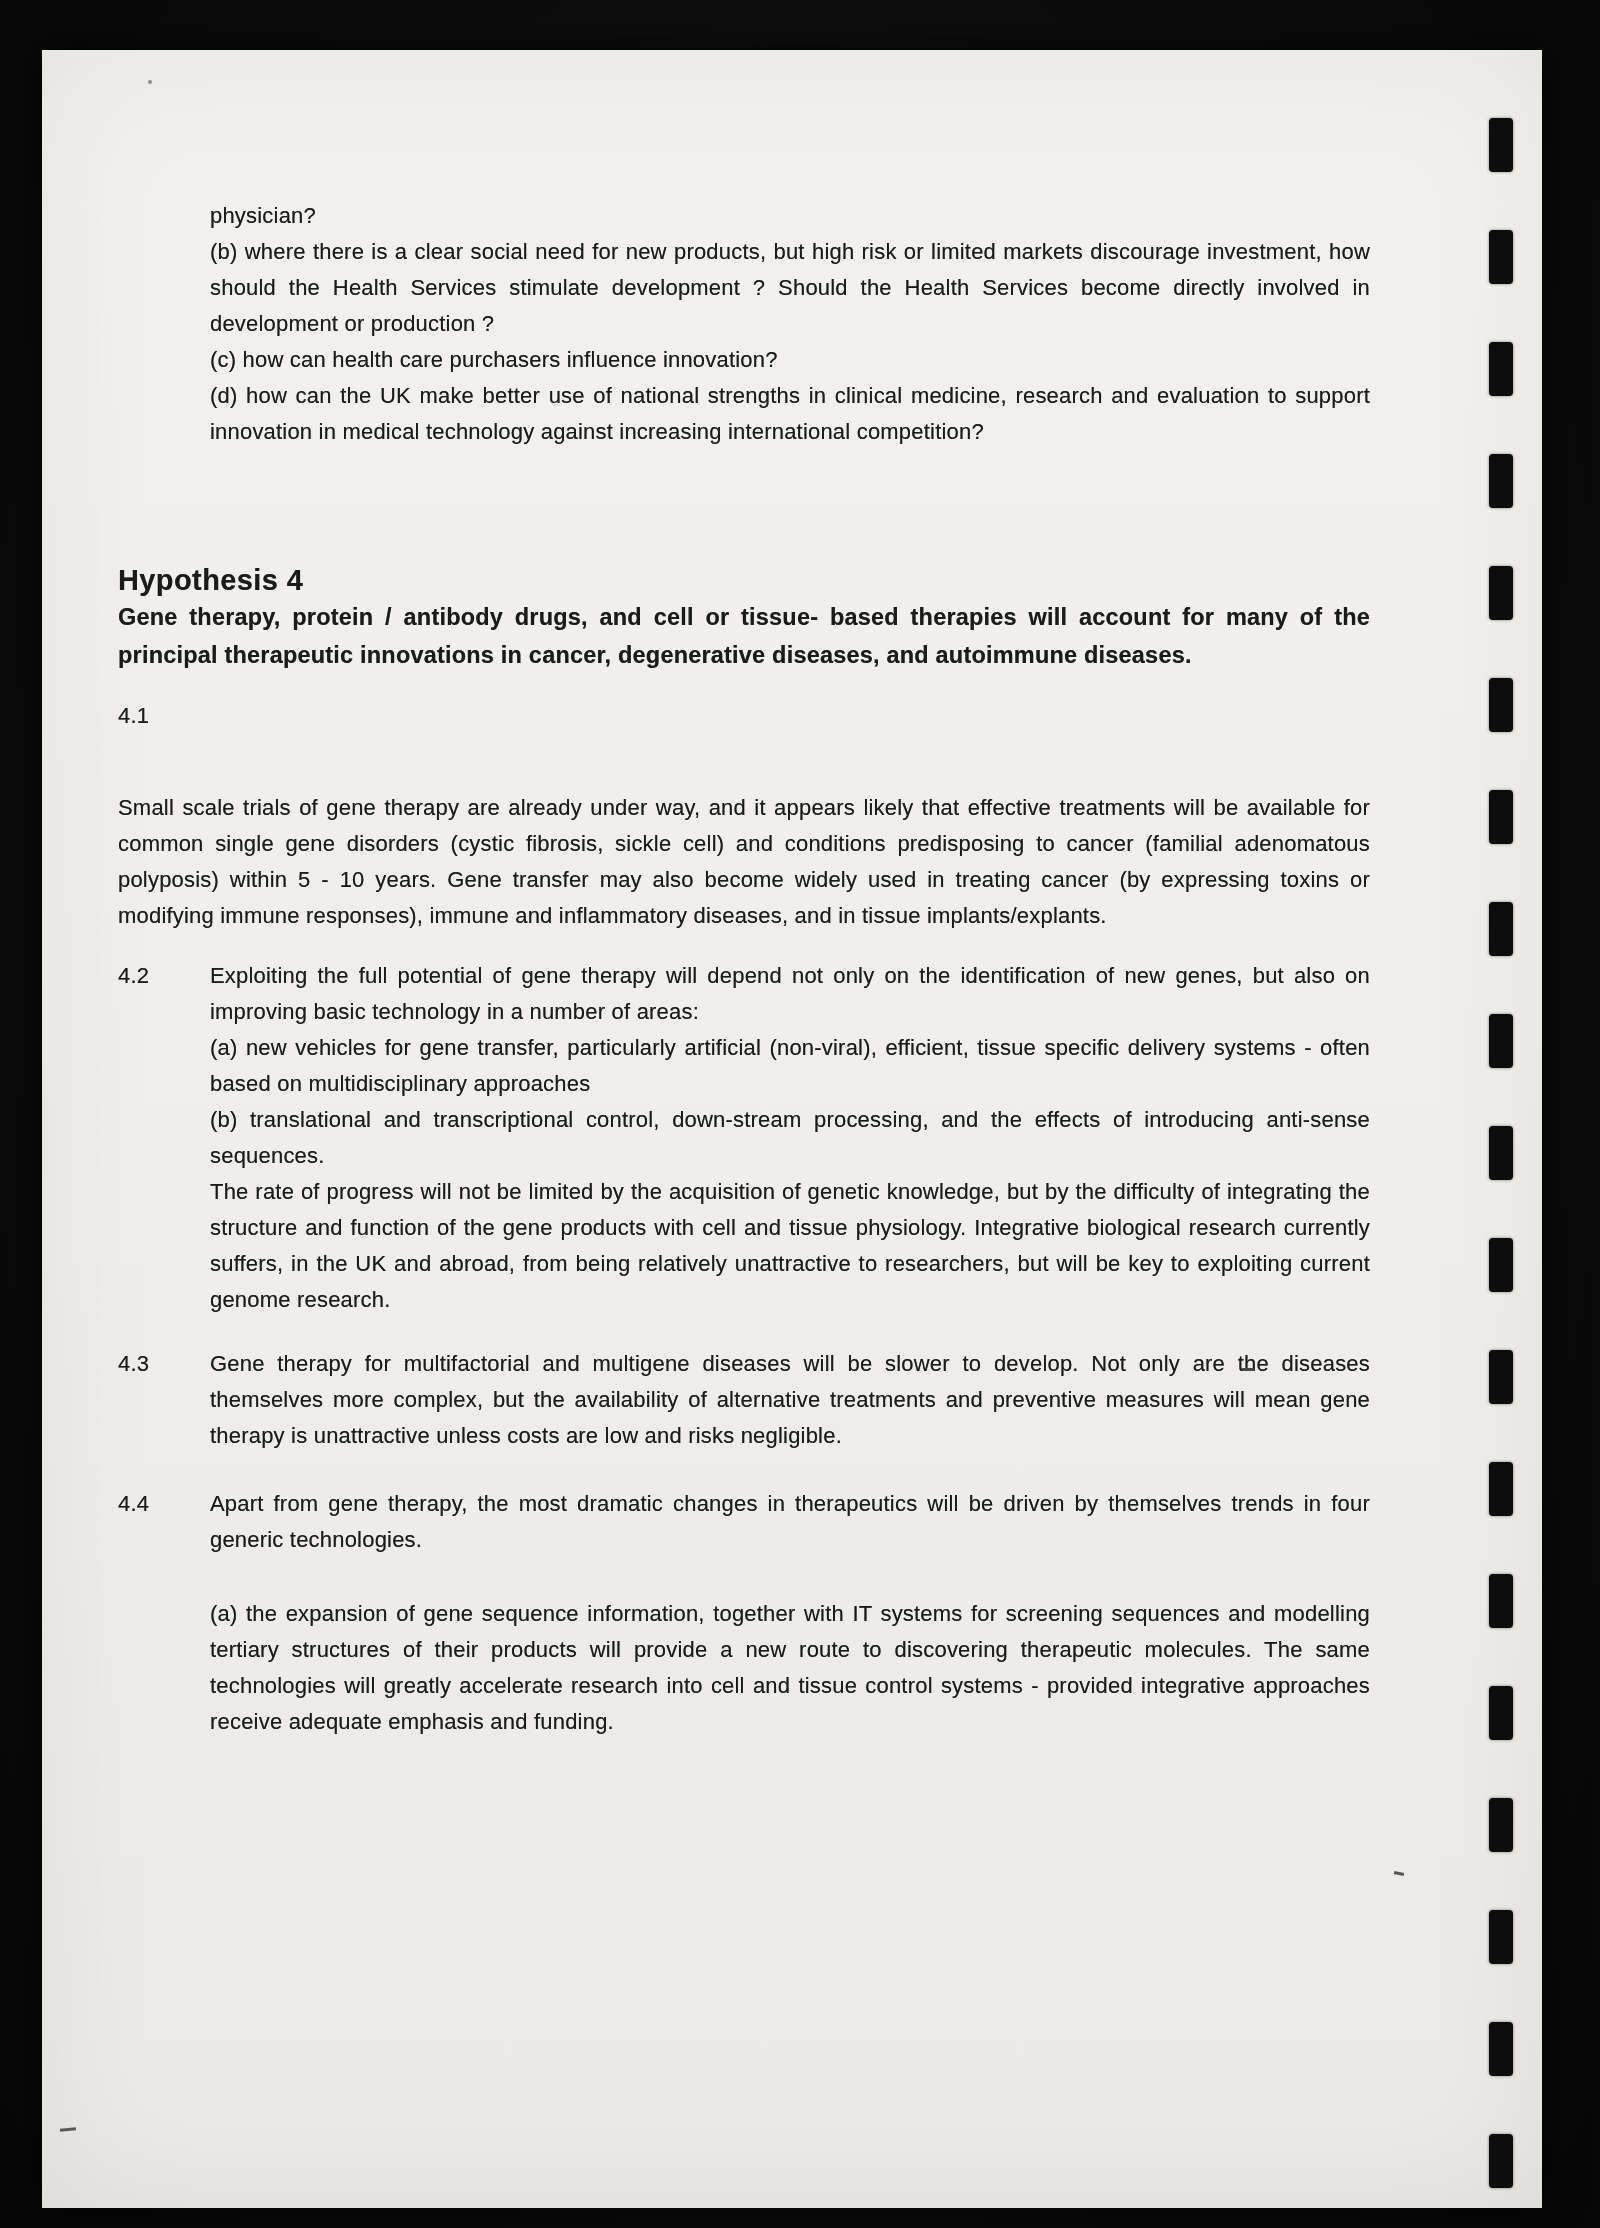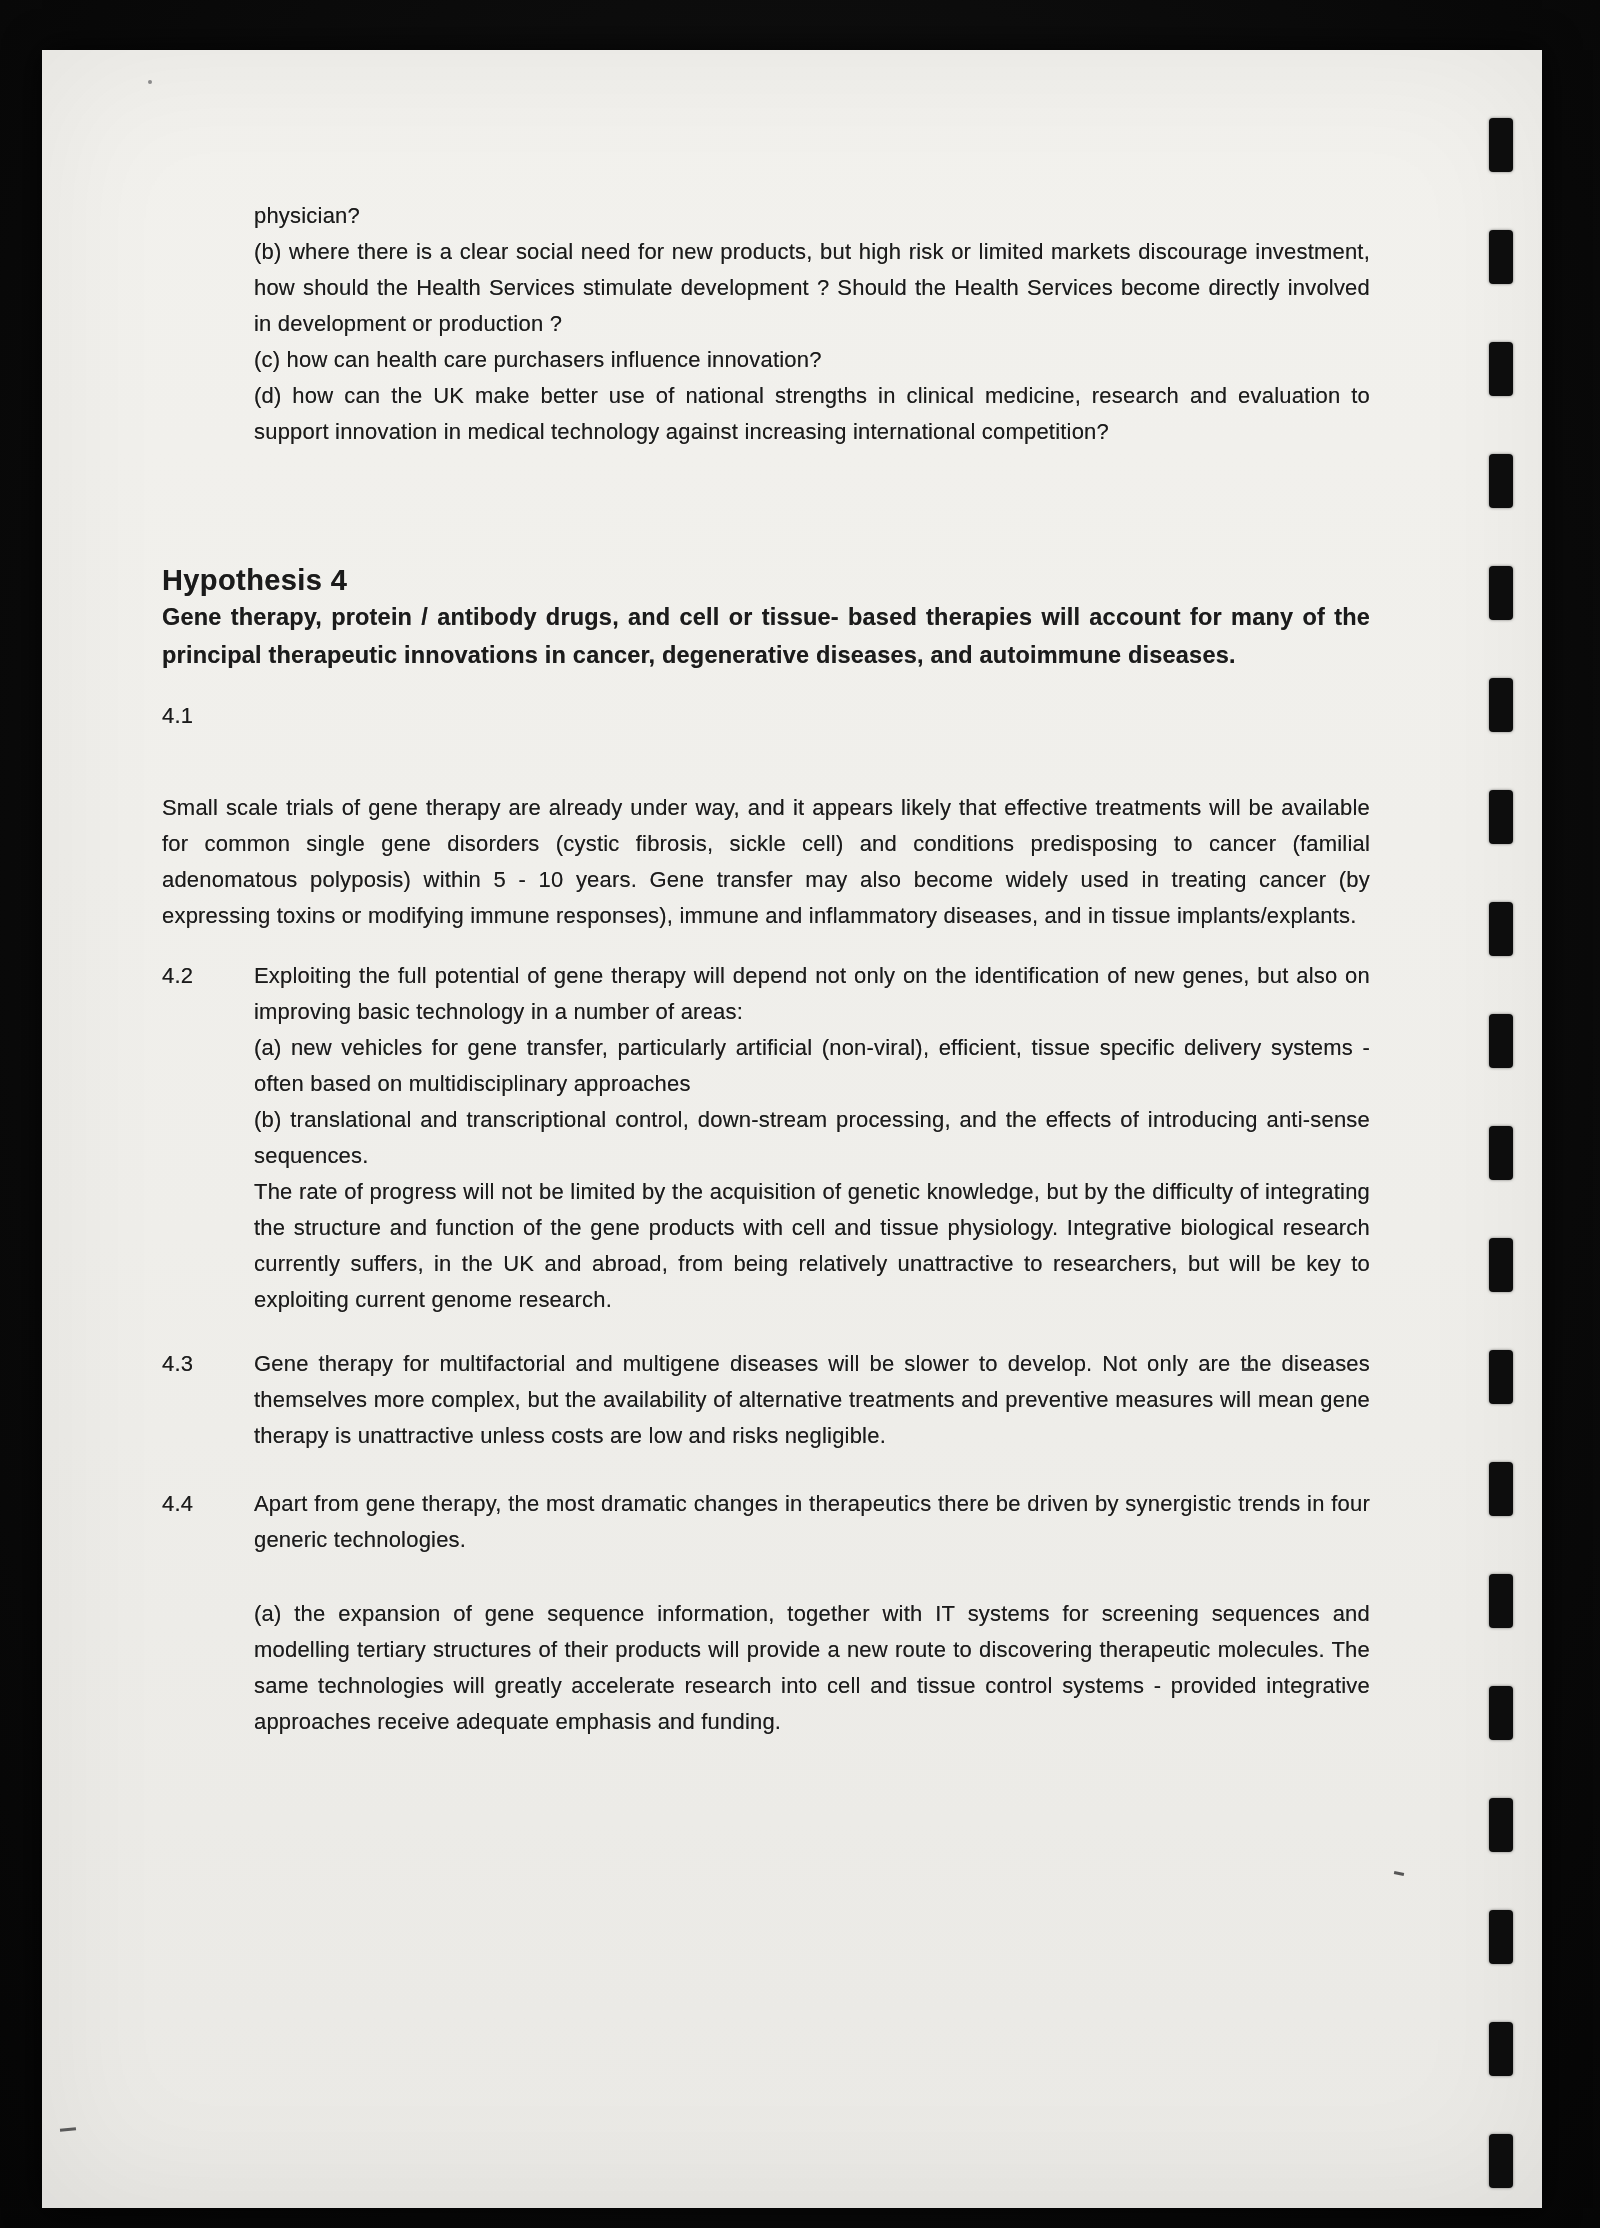--- a/index.html
+++ b/index.html
@@ -24,21 +24,21 @@
     background: linear-gradient(180deg, #f2f1ed 0%, #efeeea 55%, #eae9e5 100%);
     box-shadow: 0 0 34px rgba(0,0,0,0.85), inset 0 0 140px rgba(0,0,0,0.06);
   }
   .content {
     position: absolute;
     left: 0;
     top: 0;
     width: 100%;
     height: 100%;
     box-sizing: border-box;
-    padding: 148px 172px 0 120px;
+    padding: 148px 172px 0 76px;
     color: #1b1b1b;
     font-size: 22px;
     line-height: 36px;
     letter-spacing: 0.2px;
     text-shadow: 0 0 0.6px rgba(0,0,0,0.5);
   }
   .content p {
     margin: 0;
     text-align: justify;
   }
@@ -118,21 +118,21 @@
       <div class="sec mt-43">
         <div class="num">4.3</div>
         <div class="body">
           <p>Gene therapy for multifactorial and multigene diseases will be slower to develop. Not only are the diseases themselves more complex, but the availability of alternative treatments and preventive measures will mean gene therapy is unattractive unless costs are low and risks negligible.</p>
         </div>
       </div>
 
       <div class="sec mt-44">
         <div class="num">4.4</div>
         <div class="body">
-          <p>Apart from gene therapy, the most dramatic changes in therapeutics there be driven by synergistic trends in four generic technologies.</p>
+          <p>Apart from gene therapy, the most dramatic changes in therapeutics will be driven by themselves trends in four generic technologies.</p>
           <p class="para-gap">(a) the expansion of gene sequence information, together with IT systems for screening sequences and modelling tertiary structures of their products will provide a new route to discovering therapeutic molecules. The same technologies will greatly accelerate research into cell and tissue control systems - provided integrative approaches receive adequate emphasis and funding.</p>
         </div>
       </div>
 
     </div>
 
     <div class="artifact dash-bottom-left"></div>
     <div class="artifact dot-top"></div>
     <div class="artifact mark-uk-underline"></div>
     <div class="artifact mark-right-margin"></div>

